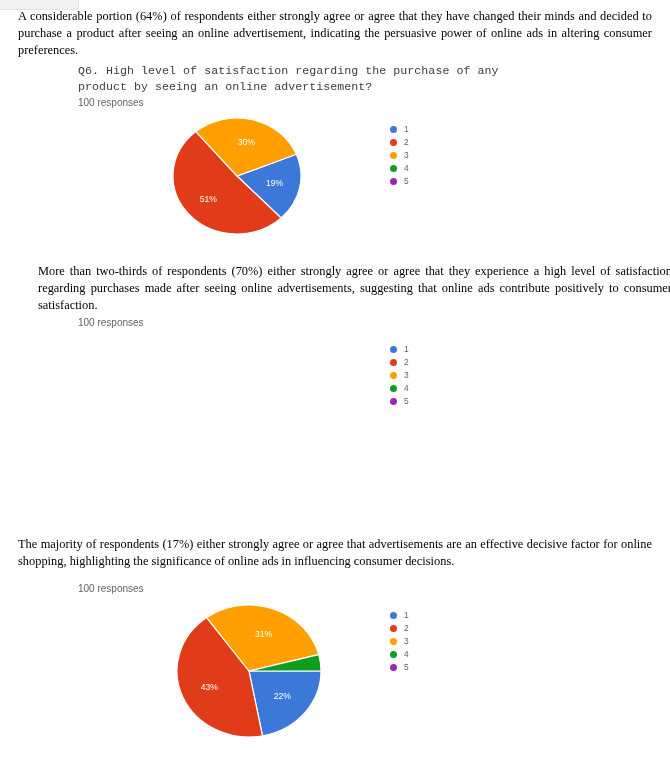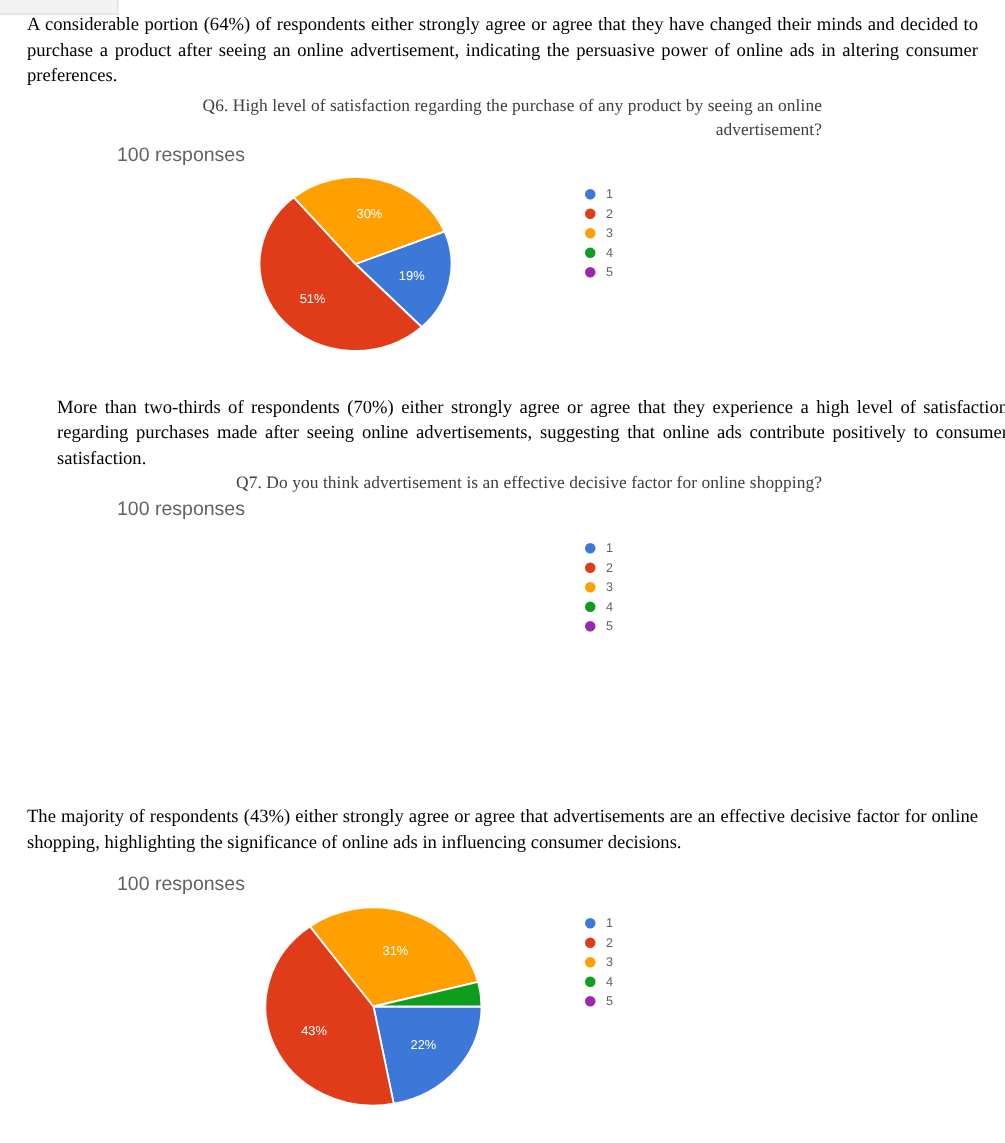--- a/index.html
+++ b/index.html
@@ -46,32 +46,31 @@
     color: #000;
   }
 
   .chart-block {
     position: absolute;
     left: 78px;
     width: 560px;
   }
 
   .q-title {
-    font-family: Liberation Serif, serif;
+    font-family: Liberation Mono, monospace;
     font-size: 11.6px;
     line-height: 15.5px;
     color: #3c4043;
     font-weight: 400;
     letter-spacing: 0.05px;
     width: 470px;
-    text-align: right;
   }
   .q-responses {
     font-family: "Liberation Sans", sans-serif;
-    font-size: 13px;
+    font-size: 10px;
     line-height: 12px;
     color: #5f6368;
     margin-top: 3px;
   }
 
   .chart-area {
     position: relative;
     margin-top: 6px;
     height: 120px;
   }
@@ -155,21 +154,20 @@
           <span class="legend-dot" style="background:#9c27b0"></span>
           <span class="legend-label">5</span>
         </div>
       </div>
     </div>
   </div>
 
   <div class="commentary" style="top:263px;margin-left:20px;">More than two-thirds of respondents (70%) either strongly agree or agree that they experience a high level of satisfaction regarding purchases made after seeing online advertisements, suggesting that online ads contribute positively to consumer satisfaction.</div>
 
   <div class="chart-block" style="top:314px;">
-    <div class="q-title">Q7. Do you think advertisement is an effective decisive factor for online shopping?</div>
     <div class="q-responses">100 responses</div>
     <div class="chart-area" style="height:140px;">
       <div class="legend">
         <div class="legend-row">
           <span class="legend-dot" style="background:#3c78d8"></span>
           <span class="legend-label">1</span>
         </div>
         <div class="legend-row">
           <span class="legend-dot" style="background:#e03c1a"></span>
           <span class="legend-label">2</span>
@@ -183,21 +181,21 @@
           <span class="legend-label">4</span>
         </div>
         <div class="legend-row">
           <span class="legend-dot" style="background:#9c27b0"></span>
           <span class="legend-label">5</span>
         </div>
       </div>
     </div>
   </div>
 
-  <div class="commentary" style="top:536px;">The majority of respondents (43%) either strongly agree or agree that advertisements are an effective decisive factor for online shopping, highlighting the significance of online ads in influencing consumer decisions.</div>
+  <div class="commentary" style="top:536px;">The majority of respondents (17%) either strongly agree or agree that advertisements are an effective decisive factor for online shopping, highlighting the significance of online ads in influencing consumer decisions.</div>
 
   <div class="chart-block" style="top:580px;">
     <div class="q-responses">100 responses</div>
     <div class="chart-area" style="height:140px;">
       <div class="pie-wrap" style="left:98px;"><svg width="146" height="140" viewBox="0 0 146 140">
             <path d="M 73 70 L 145.00 70.00 A 72 66 0 0 1 86.49 134.83 Z" fill="#3c78d8" stroke="#ffffff" stroke-width="1.2"></path>
             <text x="106.3" y="98.2" text-anchor="middle" class="slice-label">22%</text>
             <path d="M 73 70 L 86.49 134.83 A 72 66 0 0 1 30.68 16.60 Z" fill="#e03c1a" stroke="#ffffff" stroke-width="1.2"></path>
             <text x="33.4" y="88.7" text-anchor="middle" class="slice-label">43%</text>
             <path d="M 73 70 L 30.68 16.60 A 72 66 0 0 1 142.74 53.59 Z" fill="#ff9f00" stroke="#ffffff" stroke-width="1.2"></path>

